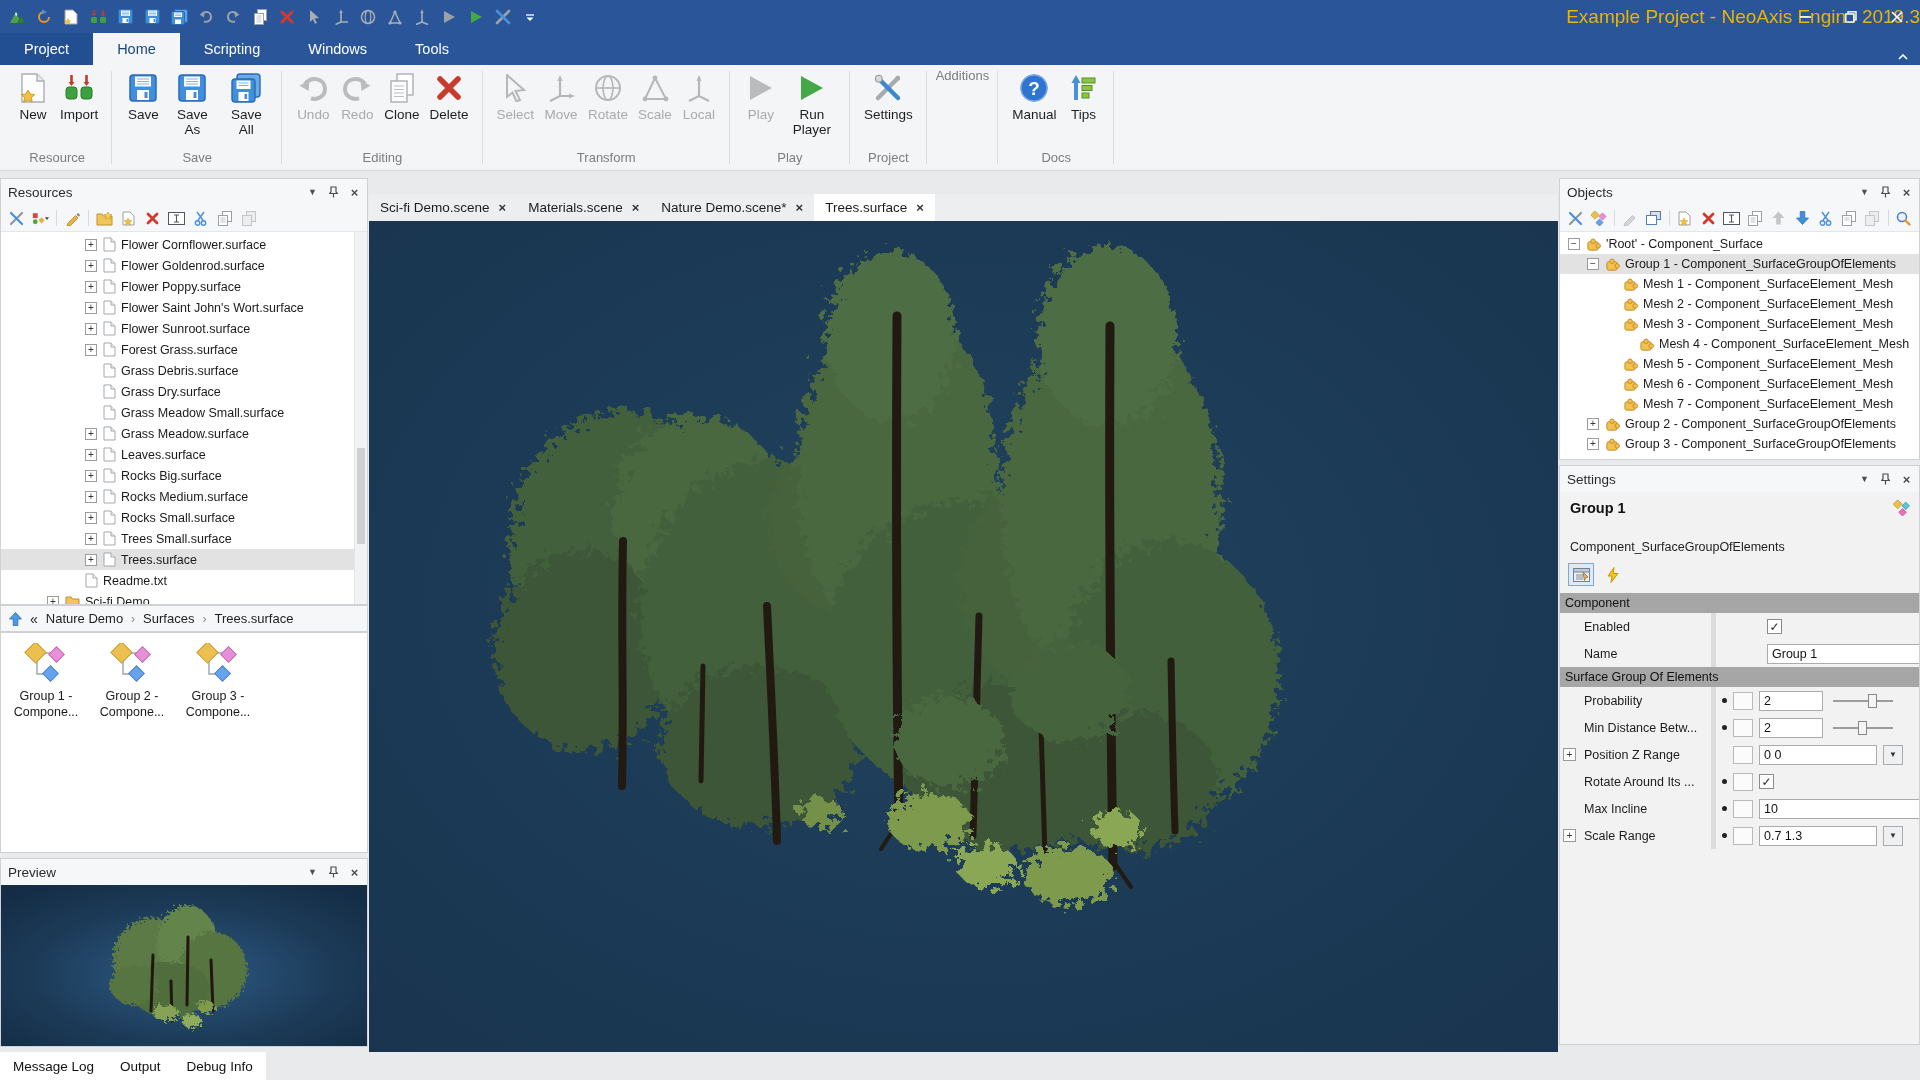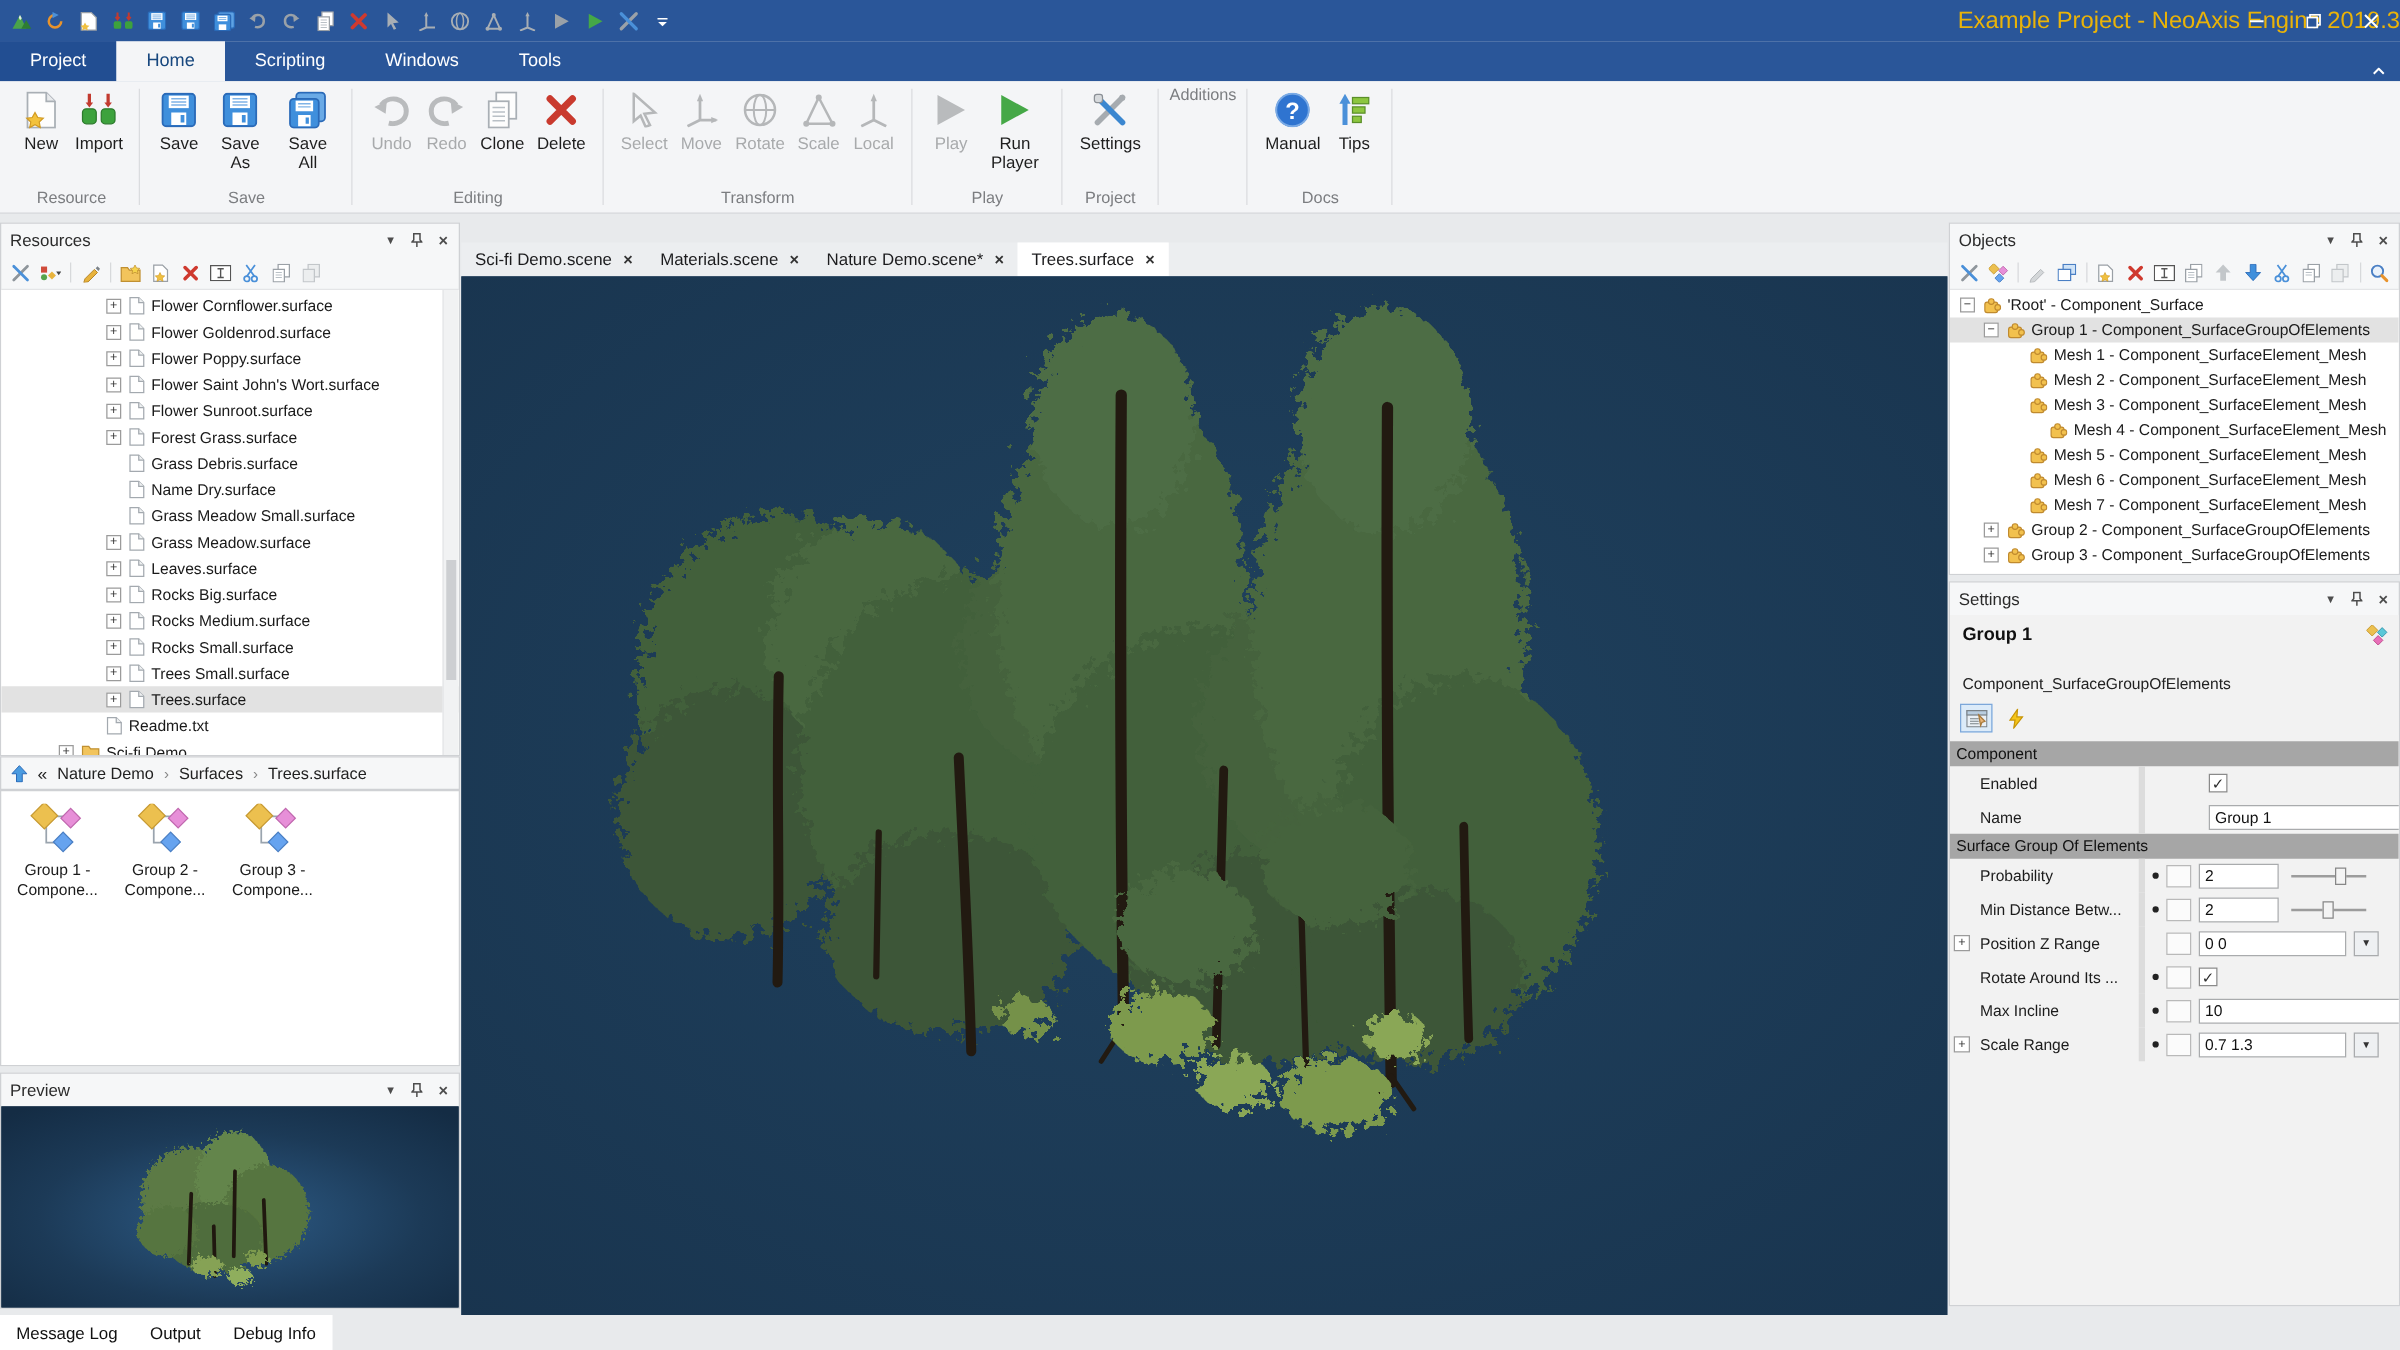--- a/index.html
+++ b/index.html
@@ -668,21 +668,21 @@
             </span>
             <span>Grass Debris.surface</span>
           </div>
         <div class="trow" style="padding-left:102px">
             <span class="icw">
               <svg width="13" height="15" viewBox="0 0 13 15">
                 <path d="M1,1 h7 l4,4 v9 h-11 z" fill="#fff" stroke="#a3a9af"></path>
                 <path d="M8,1 v4 h4" fill="#eef0f1" stroke="#a3a9af"></path>
               </svg>
             </span>
-            <span>Name Dry.surface</span>
+            <span>Grass Dry.surface</span>
           </div>
         <div class="trow" style="padding-left:102px">
             <span class="icw">
               <svg width="13" height="15" viewBox="0 0 13 15">
                 <path d="M1,1 h7 l4,4 v9 h-11 z" fill="#fff" stroke="#a3a9af"></path>
                 <path d="M8,1 v4 h4" fill="#eef0f1" stroke="#a3a9af"></path>
               </svg>
             </span>
             <span>Grass Meadow Small.surface</span>
           </div>

